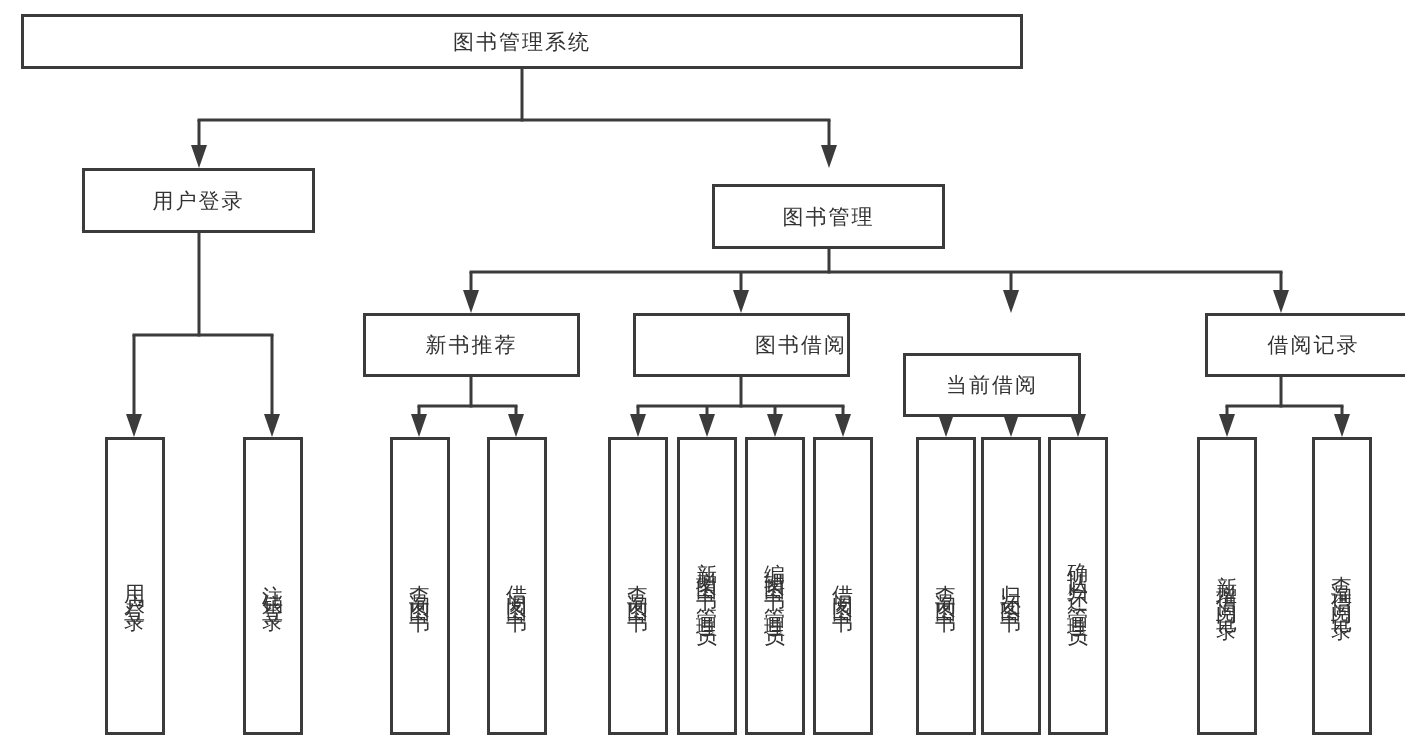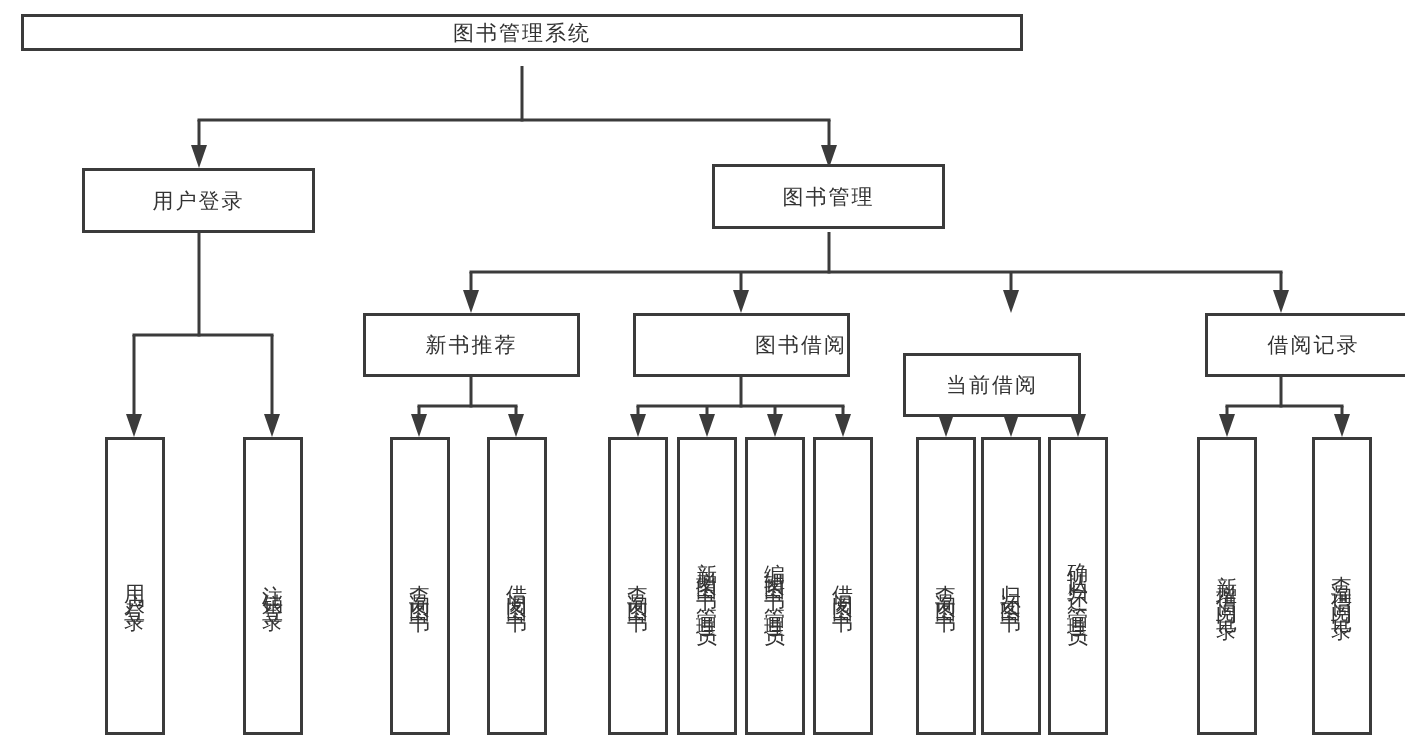--- a/index.html
+++ b/index.html
@@ -19,23 +19,23 @@
     writing-mode:vertical-rl;
     font-size:21px;letter-spacing:9px;line-height:1;
     white-space:nowrap;
   }
   .watermark{
     position:absolute;right:6px;top:712px;
     color:#b5b5b5;font-size:22px;letter-spacing:1px;
     z-index:5;
   }
   
-  .n-root   {left:21px;  top:14px;  width:1002px;height:37px;}
+  .n-root   {left:21px;  top:14px;  width:1002px;height:55px;}
   .n-login  {left:82px;  top:168px; width:233px; height:65px;}
-  .n-bookmg {left:712px; top:164px; width:233px; height:65px;}
+  .n-bookmg {left:712px; top:184px; width:233px; height:65px;}
   .n-newrec {left:363px; top:313px; width:217px; height:64px;}
   .n-borrow {left:633px; top:313px; width:217px; height:64px;justify-content:flex-end;}
   .n-current{left:903px; top:309px; width:178px; height:64px;margin-top:44px;}
   .n-records{left:1173px;top:313px; width:217px; height:64px;margin-left:32px;}
   .leaf{top:437px;width:60px;height:298px;}
   .l-a1{left:105px;} .l-a2{left:243px;}
   .l-b1{left:390px;} .l-b2{left:487px;}
   .l-c1{left:608px;} .l-c2{left:677px;} .l-c3{left:745px;} .l-c4{left:813px;}
   .l-d1{left:916px;} .l-d2{left:981px;} .l-d3{left:1048px;}
   .l-e1{left:1197px;} .l-e2{left:1312px;}

